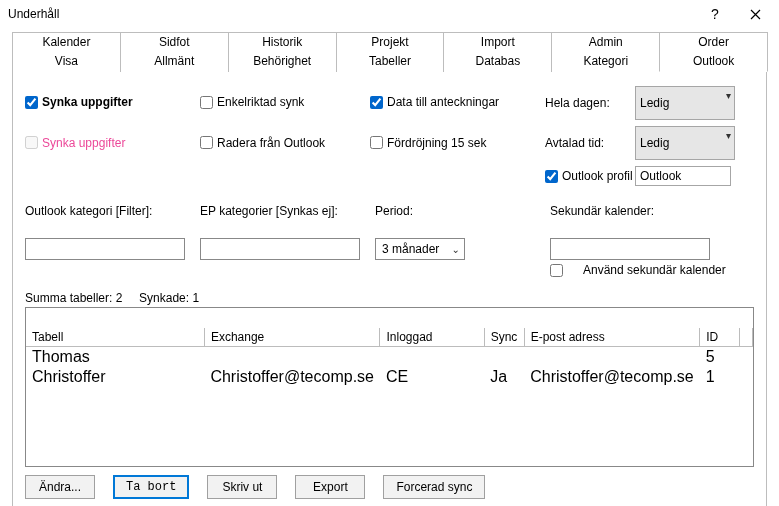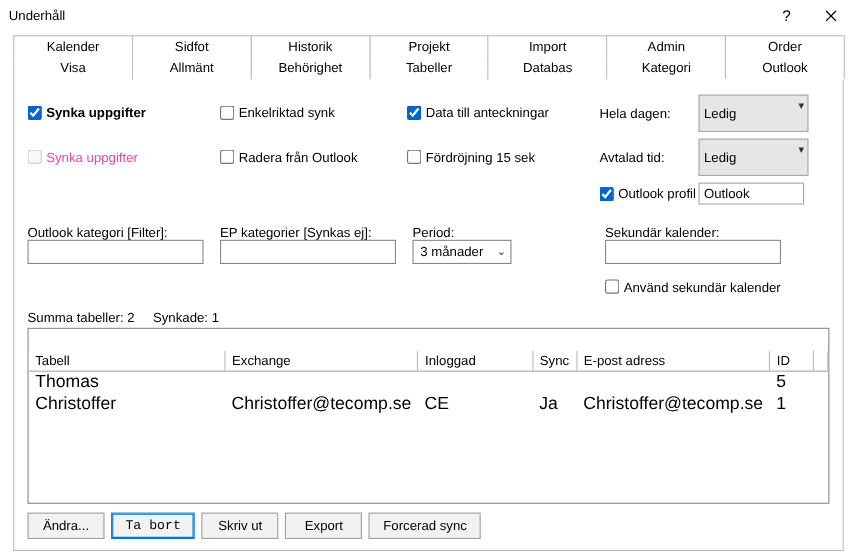--- a/index.html
+++ b/index.html
@@ -83,42 +83,42 @@
     height: 20px; border:1px solid #a6a6a6; background:#fff;
     padding:0 4px; font-size:12px; display:flex; align-items:center;
     width: 96px;
   }
   .filters {
     display:grid;
     grid-template-columns: 175px 175px 175px auto;
     column-gap: 0px;
     margin-top: 18px;
   }
-  .filters .lbl { margin-bottom:0; }
+  .filters .lbl { margin-bottom:20px; }
   .filters .box {
     height:22px; border:1px solid #888; background:#fff; width:160px;
   }
   .periodcombo {
     height:22px; border:1px solid #888; background:#fff; width:90px;
     display:flex; align-items:center; padding:0 6px; position:relative;
   }
   .periodcombo .arrow { position:absolute; right:4px; font-size:10px; color:#333; }
   .sekund .box { width:160px; }
-  .usesecond { margin-top:14px; display:flex; align-items:flex-start; gap:4px;}
+  .usesecond { margin-top:3px; display:flex; align-items:center; gap:20px;}
   .status { margin-top:14px; margin-bottom:2px; font-size:12px; }
   .tablewrap { height:160px; border:1px solid #888; overflow:hidden;}
   .tablewrap table { border:none; width:100%; border-collapse:collapse;margin-top:20px;}
   .tablewrap th {
     background:#fff; border-right:1px solid #bcbcbc; border-bottom:1px solid #bcbcbc;
     font-weight:normal; text-align:left; padding:2px 6px; font-size:12px; height:18px;
   }
   .tablewrap td {
     padding:1px 6px; font-size:16px; height:16px;
   }
-  .btnrow { display:flex; gap:6px; margin-top:8px; align-items:center;}
+  .btnrow { display:flex; gap:18px; margin-top:8px; align-items:center;}
   .wbtn {
     height:24px; border:1px solid #a0a0a0; background:#f2f2f2;
     padding:0 12px; font-size:12px; display:flex; align-items:center; justify-content:center;
     min-width:70px;
   }
   .wbtn.focus { border:1px solid #0078d7; box-shadow: inset 0 0 0 1px #0078d7; font-family: Liberation Mono, monospace; }
   .spacer { flex:1; }
   .footer { display:flex; justify-content:flex-end; padding:6px 12px 0 0;}
 </style>
 </head>

